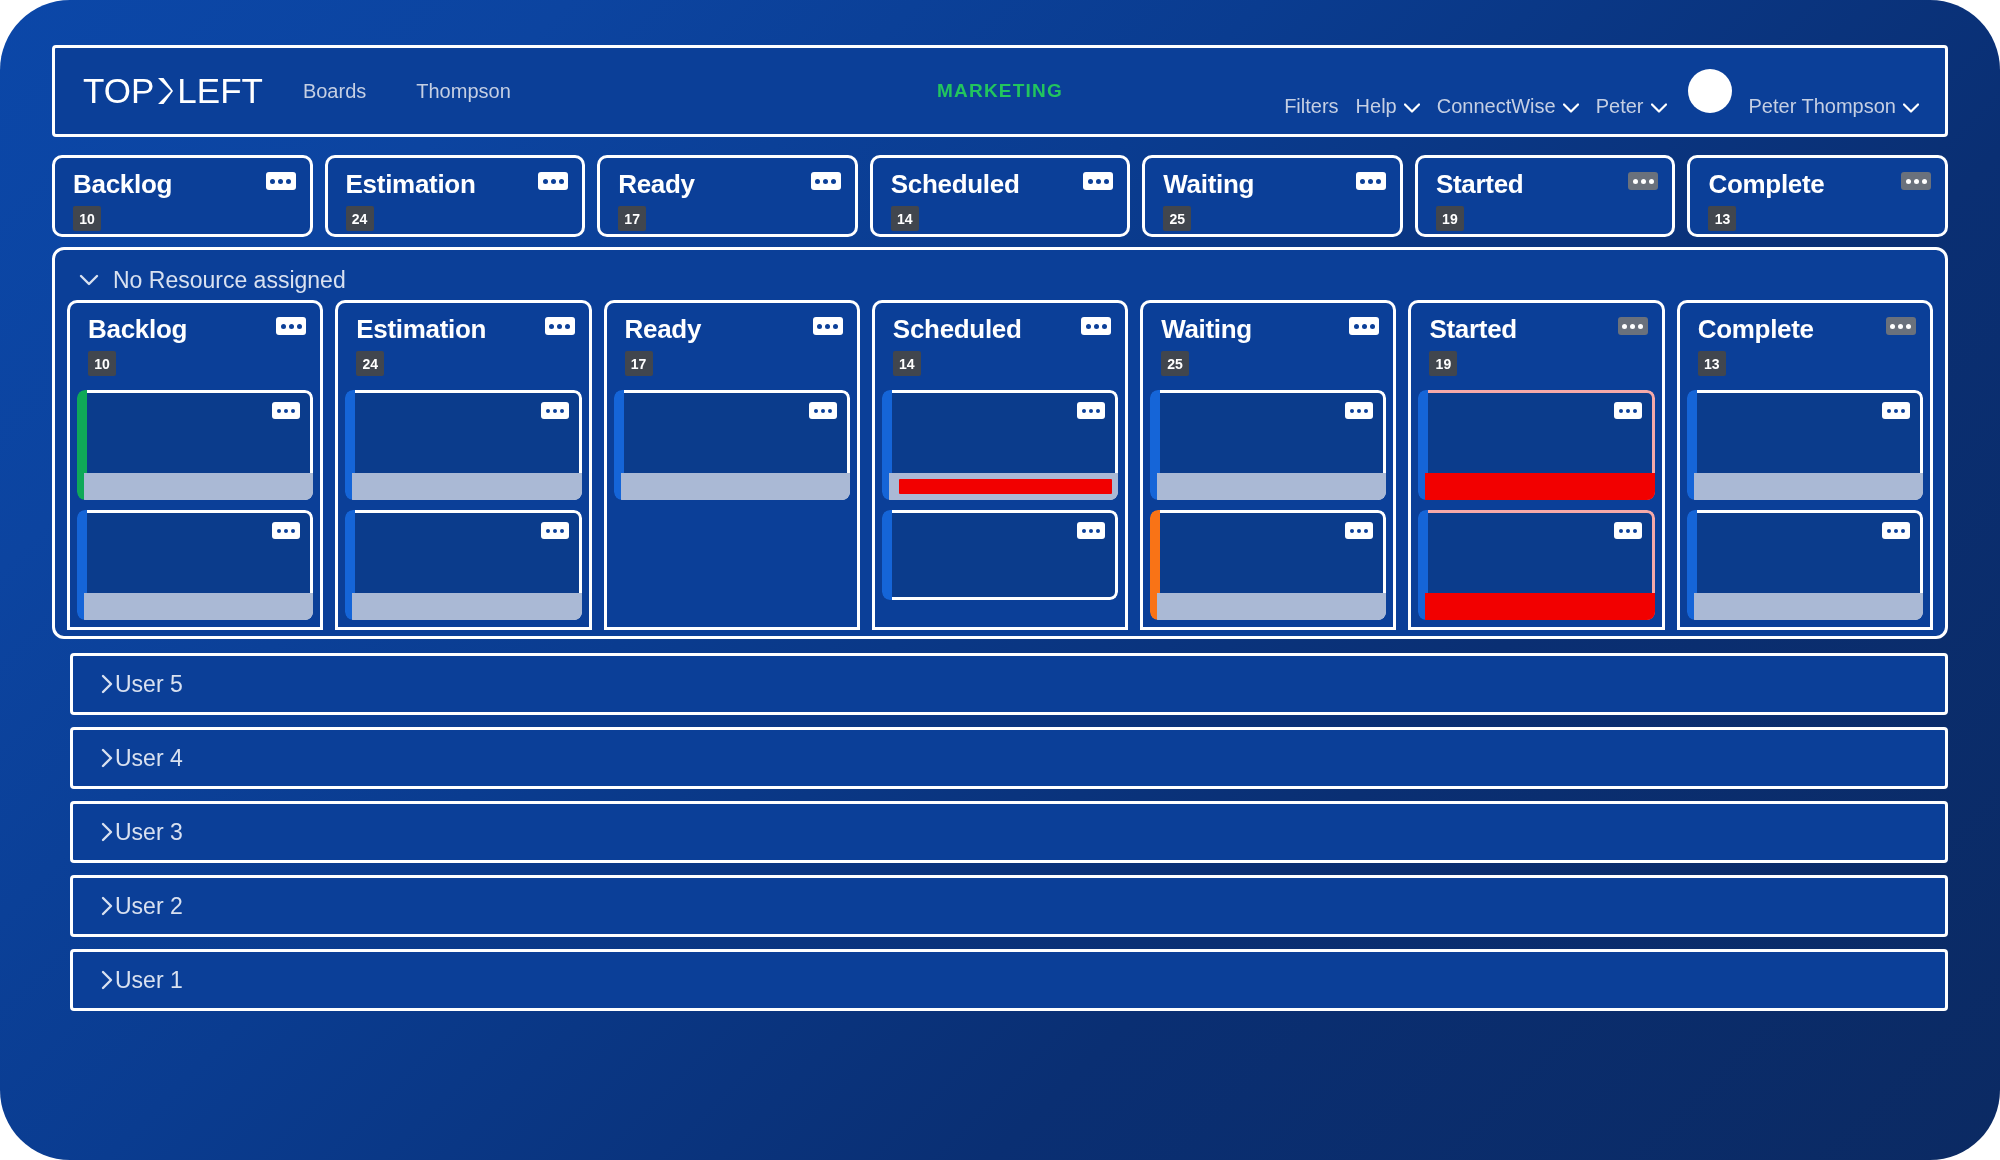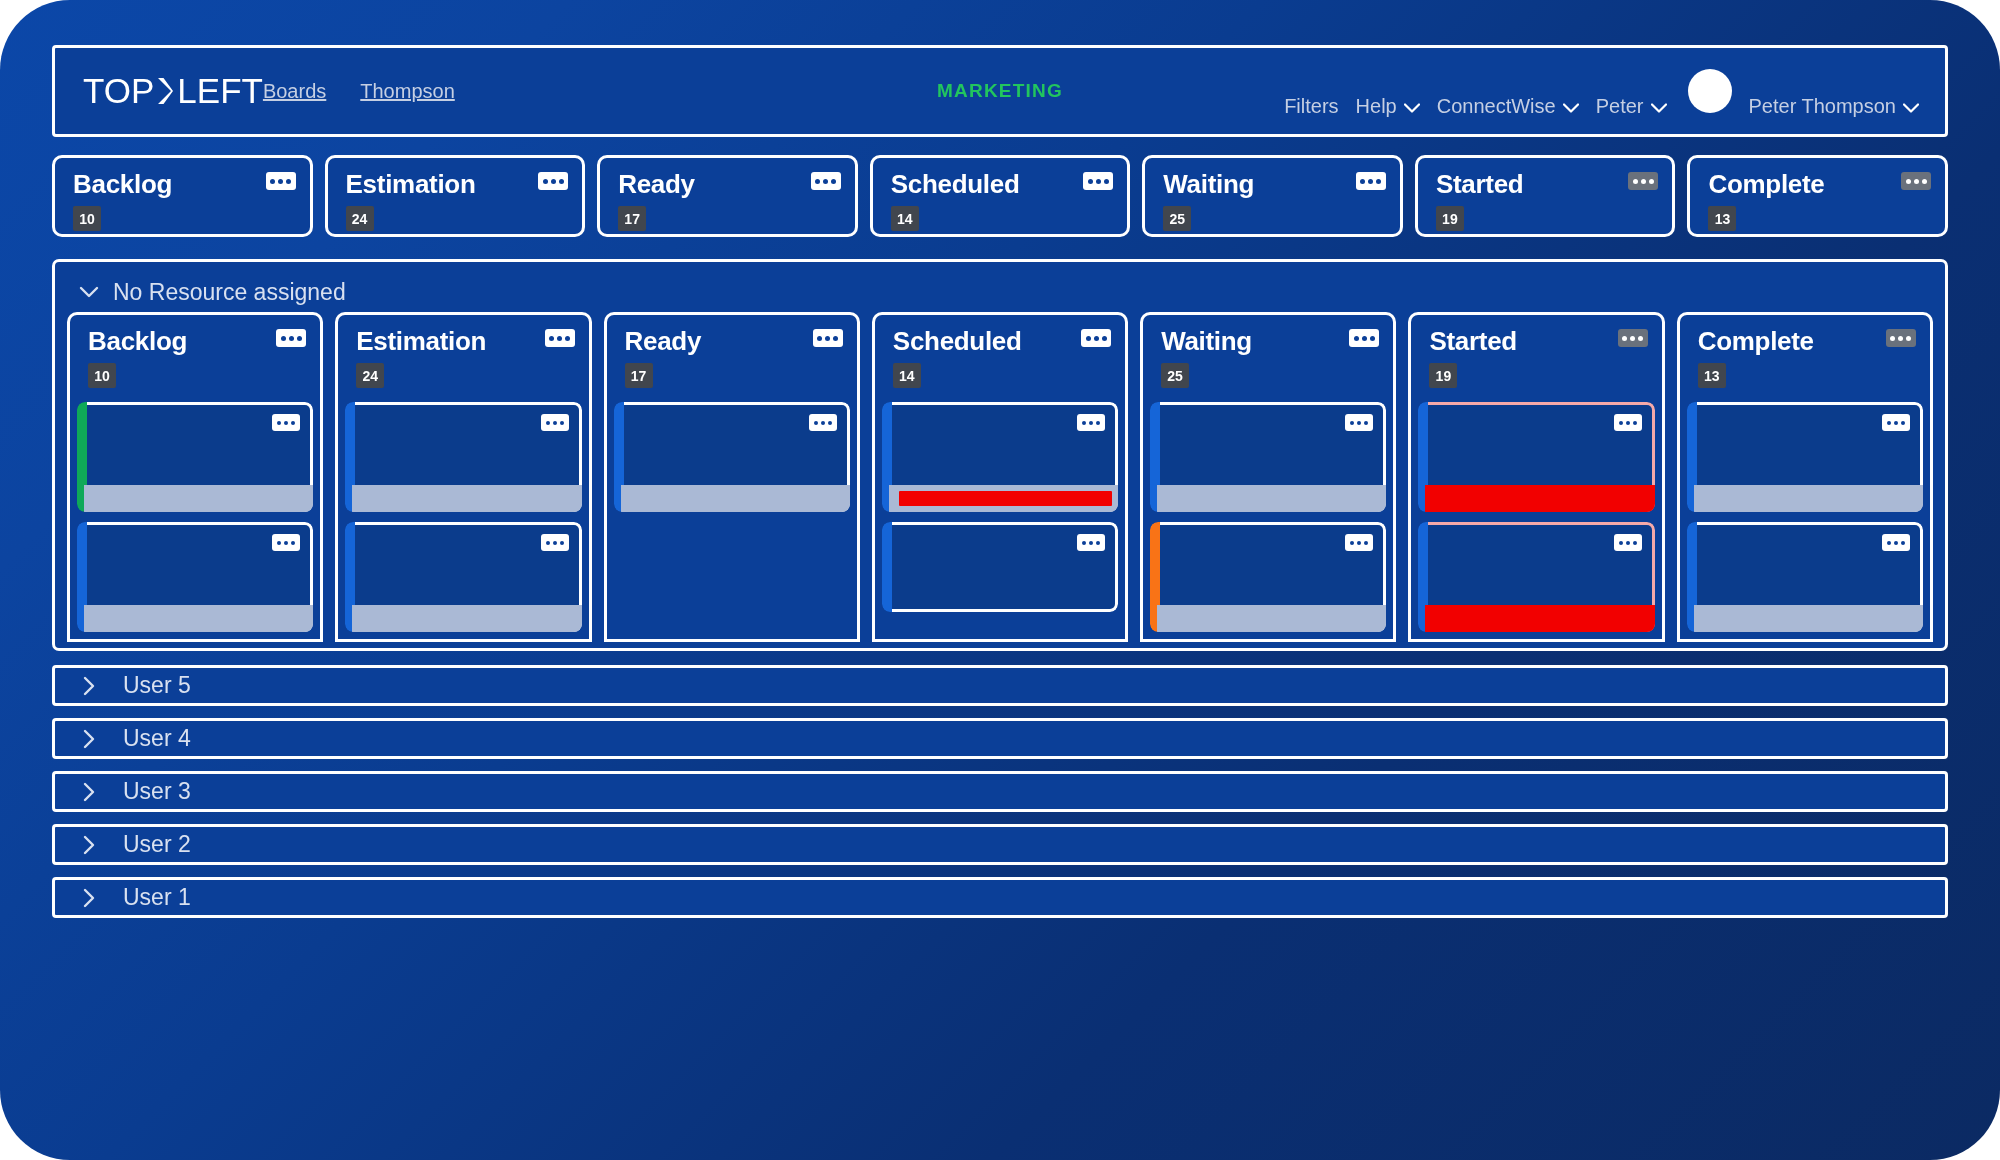--- a/index.html
+++ b/index.html
@@ -54,24 +54,24 @@
   .brand .chev {
     display: inline-block;
     width: 17px; height: 28px;
     position: relative;
     margin: 0 1px 0 1px;
   }
   .brand .chev svg { display:block; }
 
   .nav-left {
     display: flex;
-    gap: 34px;
+    gap: 50px;
+    margin-left: 40px;
     font-size: 20px;
     color: #c5cfe3;
-    text-decoration: underline;
   }
   .nav-left a { color: #c5cfe3; text-decoration: none; }
 
   .board-title {
     position: absolute;
     left: 50%;
     transform: translateX(-50%);
     font-size: 19px;
     font-weight: 700;
     letter-spacing: 1.2px;
@@ -147,23 +147,23 @@
     top: 14px; right: 14px;
     width: 30px; height: 18px;
     background: #ffffff;
   }
   .col-head .kebab .dot { background: #0b3f98; }
   .col-head.gray-kebab .kebab { background: #6a717c; }
   .col-head.gray-kebab .kebab .dot { background: #ffffff; }
 
   
   .swimlane {
-    margin-top: 22px;
+    margin-top: 10px;
     border: 3px solid #ffffff;
-    border-radius: 7px;
+    border-radius: 12px;
     background: #0b3f98;
     padding: 10px 12px 0 12px;
     height: 392px;
     overflow: hidden;
   }
   .swim-title {
     display: flex;
     align-items: center;
     gap: 14px;
     height: 40px;
@@ -275,30 +275,31 @@
     background: #f20000;
     border-radius: 1px;
   }
 
   
   .card.clipped { height: 90px; }
 
   
   .user-rows { margin-top: 14px; display: flex; flex-direction: column; gap: 12px; }
   .user-row {
-    height: 41px;
+    height: 62px;
     border: 3px solid #ffffff;
     border-radius: 4px;
     background: #0b3f98;
     display: flex;
     align-items: center;
-    gap: 28px;
+    gap: 2px;
     padding-left: 28px;
     font-size: 23px;
     color: #d9e1f0;
+    margin-left: 18px;
   }
   .chev-icon { display:block; }
 </style>
 </head>
 <body>
 
 <div id="app">
 
   <div class="header">
 

